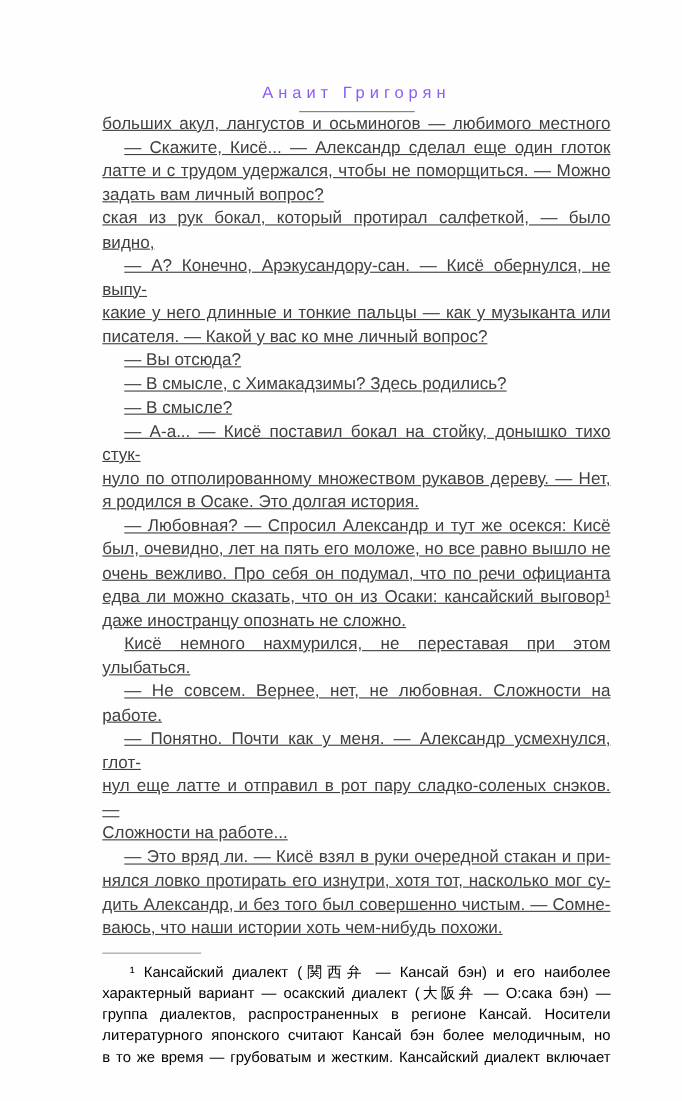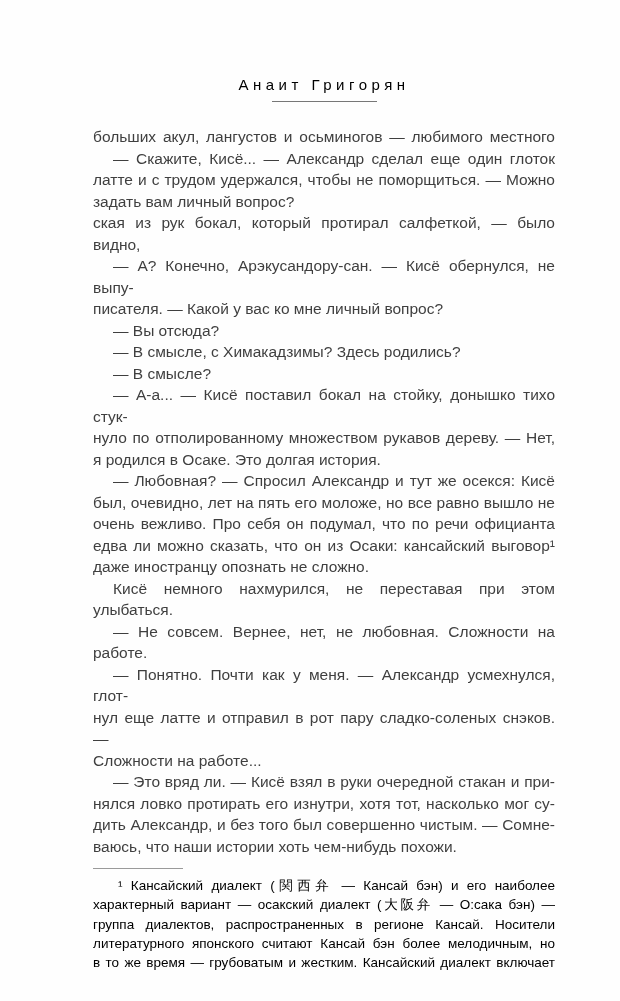--- a/index.html
+++ b/index.html
@@ -18,30 +18,31 @@
     color: #3f3f3f;
     overflow: hidden;
   }
   .author-block {
     padding-top: 76px;
     text-align: center;
   }
   .author-name {
     font-size: 15px;
     letter-spacing: 4.5px;
-    color: #000000;
+    color: #8b5cf6;
   }
   .author-rule {
     width: 105px;
     height: 0;
     border-top: 1.4px solid #777777;
     margin: 8px auto 0 auto;
   }
   .body-text {
-    margin-top: 24px;
+    margin-top: 0;
+    text-decoration: underline;
   }
   .line {
     font-size: 15.5px;
     line-height: 21.5px;
     text-align: justify;
     text-align-last: justify;
     white-space: normal;
   }
   .line.end {
     text-align-last: left;
@@ -76,20 +77,21 @@
     <div class="author-rule"></div>
   </div>
 
   <div class="body-text">
       <div class="line">больших акул, лангустов и осьминогов — любимого местного</div>
       <div class="line indent">— Скажите, Кисё... — Александр сделал еще один глоток</div>
       <div class="line">латте и с трудом удержался, чтобы не поморщиться. — Можно</div>
       <div class="line end">задать вам личный вопрос?</div>
       <div class="line">ская из рук бокал, который протирал салфеткой, — было видно,</div>
       <div class="line indent">— А? Конечно, Арэкусандору-сан. — Кисё обернулся, не выпу-</div>
+      <div class="line">какие у него длинные и тонкие пальцы — как у музыканта или</div>
       <div class="line end">писателя. — Какой у вас ко мне личный вопрос?</div>
       <div class="line indent end">— Вы отсюда?</div>
       <div class="line indent end">— В смысле, с Химакадзимы? Здесь родились?</div>
       <div class="line indent end">— В смысле?</div>
       <div class="line indent">— А-а... — Кисё поставил бокал на стойку, донышко тихо стук-</div>
       <div class="line">нуло по отполированному множеством рукавов дереву. — Нет,</div>
       <div class="line end">я родился в Осаке. Это долгая история.</div>
       <div class="line indent">— Любовная? — Спросил Александр и тут же осекся: Кисё</div>
       <div class="line">был, очевидно, лет на пять его моложе, но все равно вышло не</div>
       <div class="line">очень вежливо. Про себя он подумал, что по речи официанта</div>

